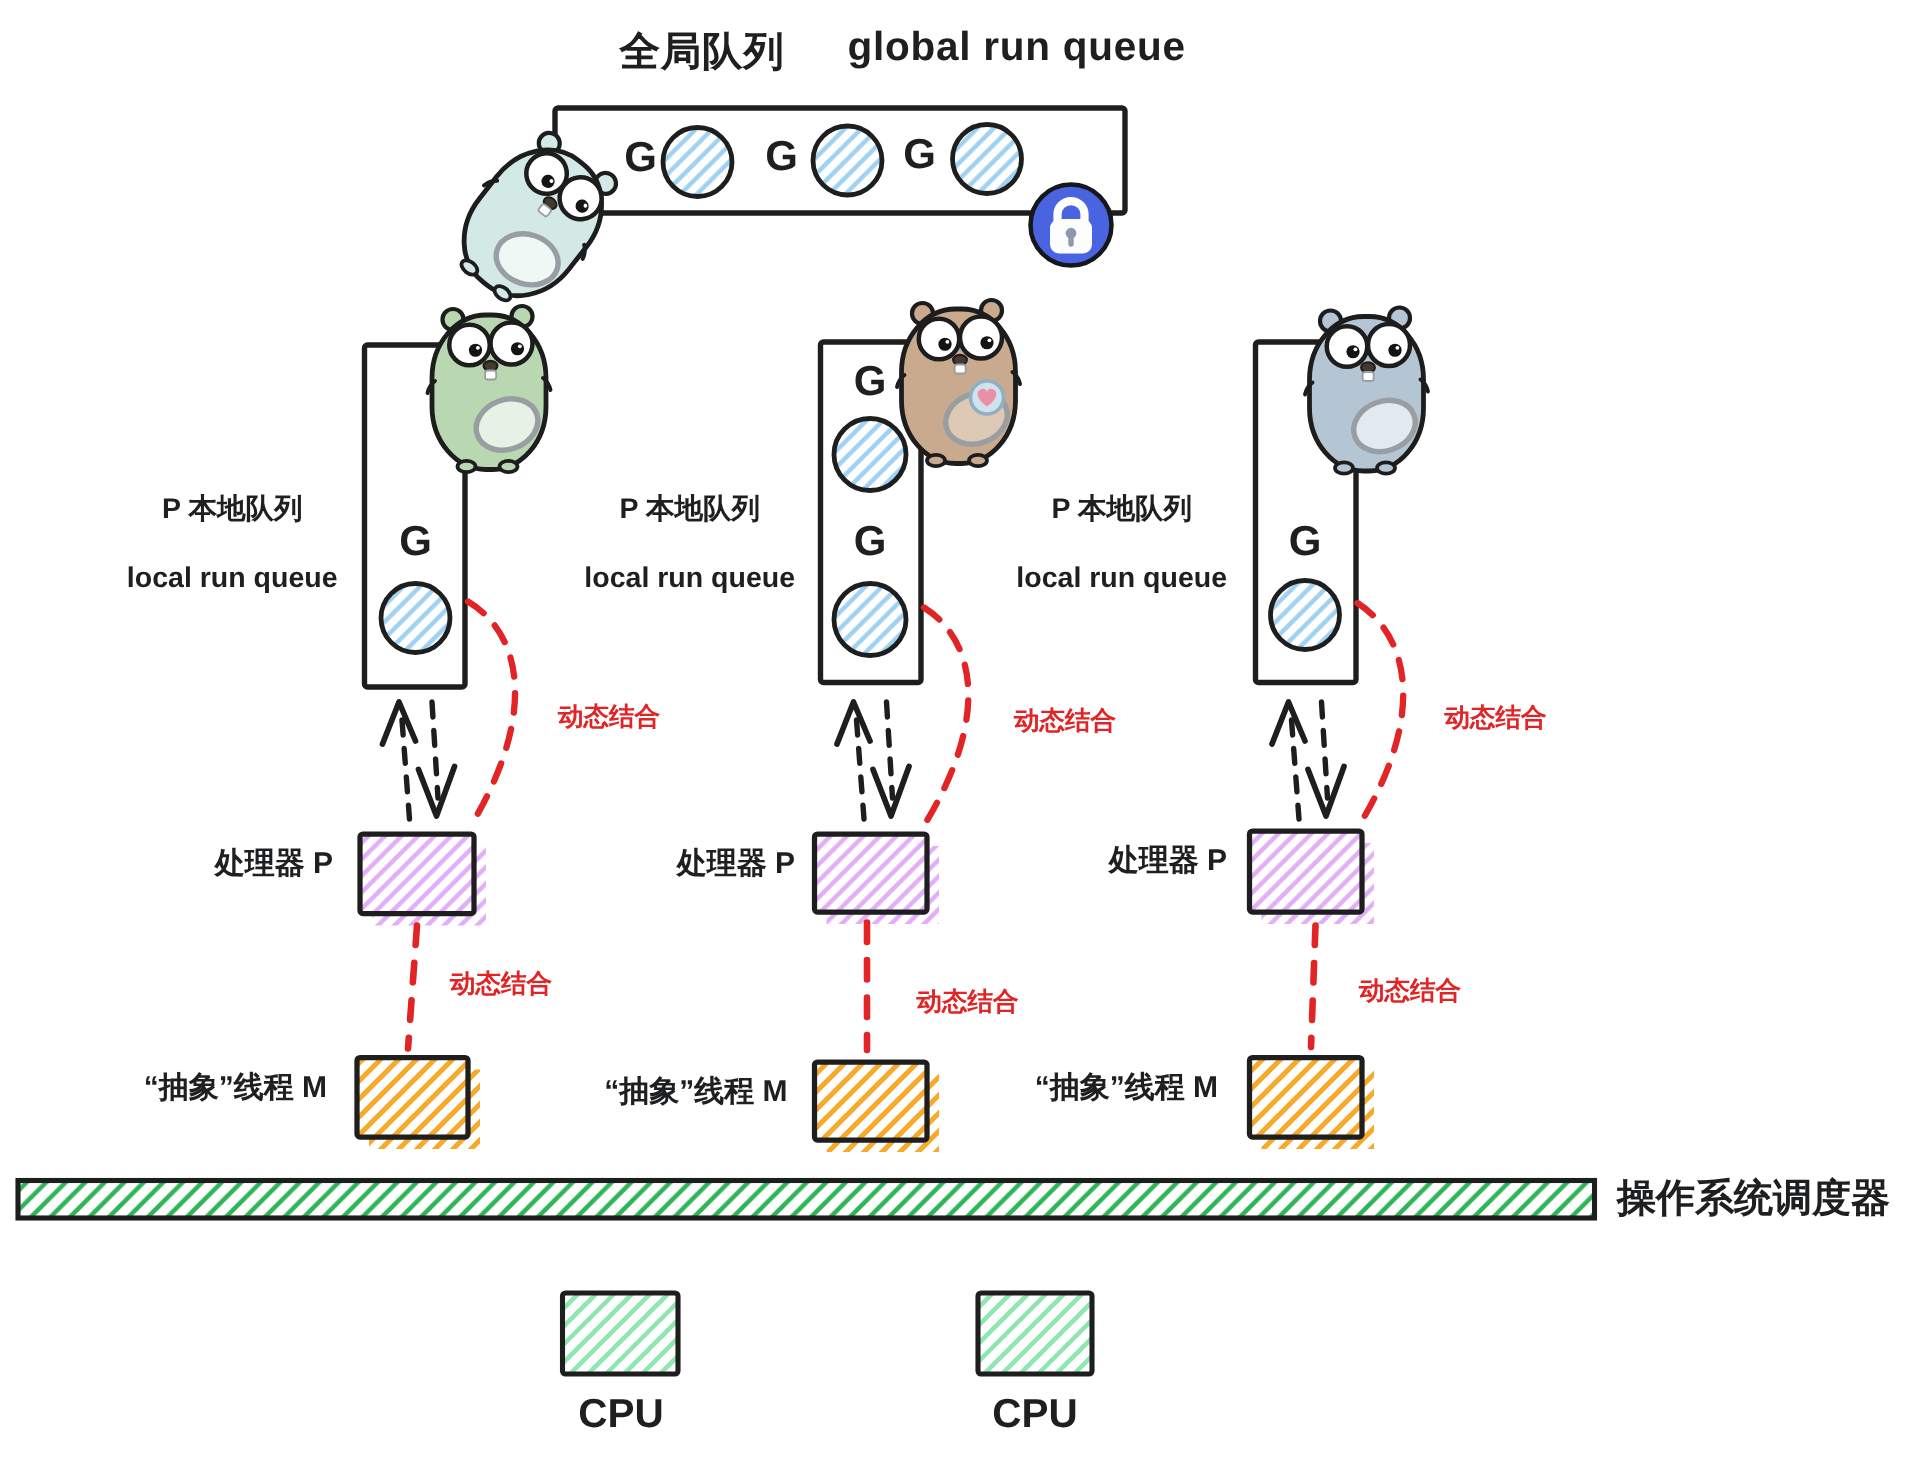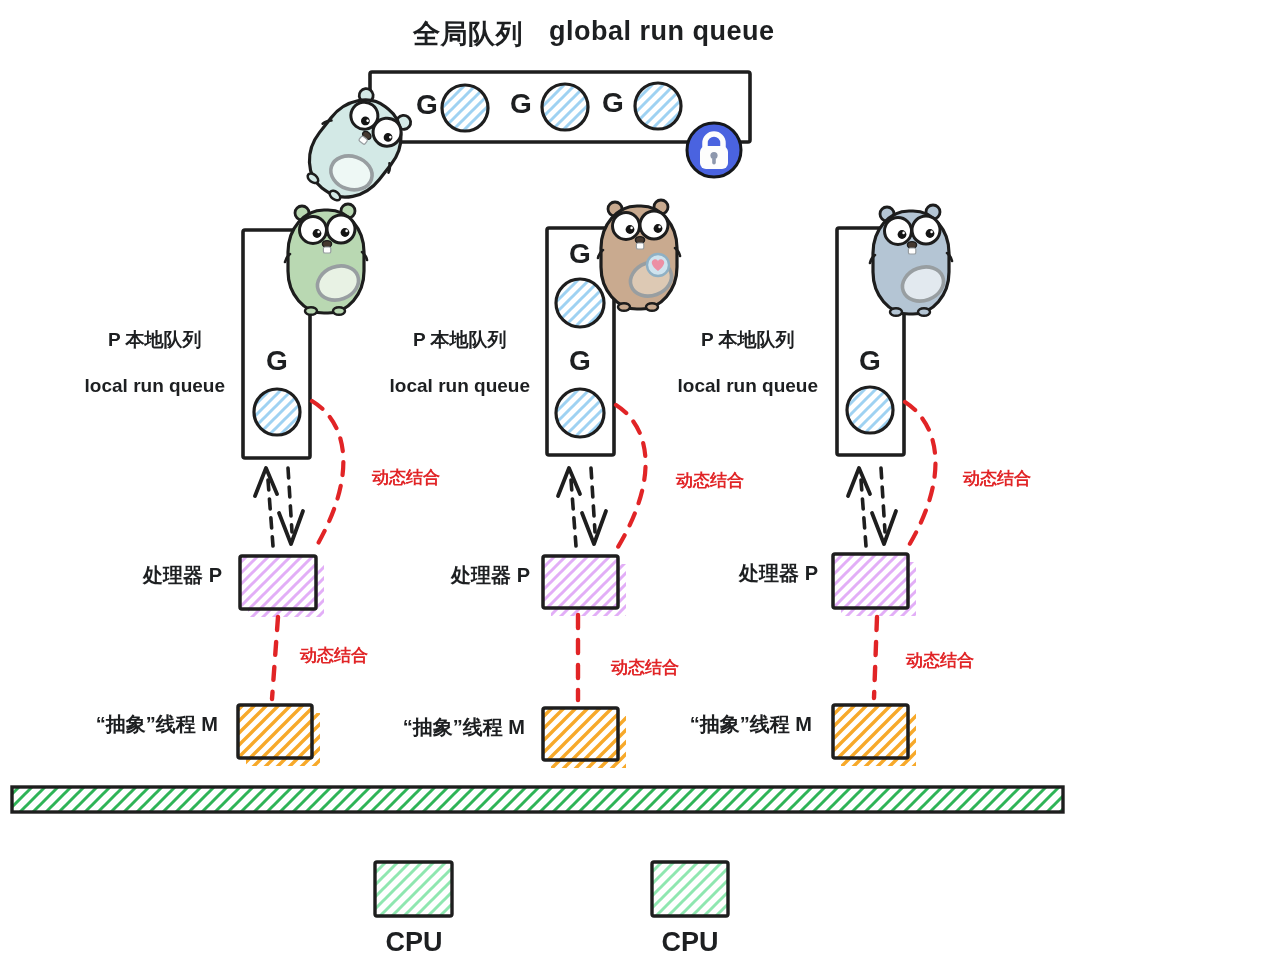--- a/index.html
+++ b/index.html
@@ -1,21 +1,21 @@
 <!DOCTYPE html>
 <html><head>
 <meta charset="utf-8">
 <style>
   * { margin: 0; padding: 0; box-sizing: border-box; }
   html, body { width: 1280px; height: 980px; background: #ffffff; overflow: hidden; }
   body { font-family: "Liberation Sans", sans-serif; color: #1d1f21; position: relative; }
   #stage { position: absolute; inset: 0; width: 1280px; height: 980px; }
   #shapes { position: absolute; left: 0; top: 0; z-index: 1; }
   .txt { position: absolute; z-index: 2; white-space: nowrap; color: #1d1f21; }
-  .title-row { display: flex; gap: 26px; font-size: 27px; font-weight: 600; letter-spacing: 0.5px; }
+  .title-row { display: flex; gap: 42px; font-size: 27px; font-weight: 600; letter-spacing: 0.5px; }
   .g-label { font-size: 28px; font-weight: 600; transform: translateX(-50%); }
   .queue-label { text-align: center; font-size: 19px; line-height: 46px; font-weight: 700; }
   .row-label { text-align: right; font-size: 20px; font-weight: 600; }
   .red-label { color: #e12426; font-size: 17px; font-weight: 700; transform: translateX(-50%); }
   .cpu-label { font-size: 27px; font-weight: 600; transform: translateX(-50%); }
   .os-label { font-size: 26px; font-weight: 600; }
 </style>
 </head>
 <body>
 
@@ -198,16 +198,17 @@
 <div class="txt queue-label" style="right:462px; top:317px;">
   <div>P 本地队列</div>
   <div>local run queue</div>
 </div>
 <div class="txt g-label" style="left:870px; top:345px;">G</div>
 <div class="txt red-label" style="left:997px; top:467px;">动态结合</div>
 <div class="txt row-label" style="right:462px; top:560px;">处理器 P</div>
 <div class="txt red-label" style="left:940px; top:649px;">动态结合</div>
 <div class="txt row-label" style="right:468px; top:711px;">“抽象”线程 M</div>
 
+<div class="txt os-label" style="left:1078px; top:781px;">操作系统调度器</div>
 <div class="txt cpu-label" style="left:414px; top:927px;">CPU</div>
 <div class="txt cpu-label" style="left:690px; top:927px;">CPU</div>
 
 </div>
 
 </body></html>

